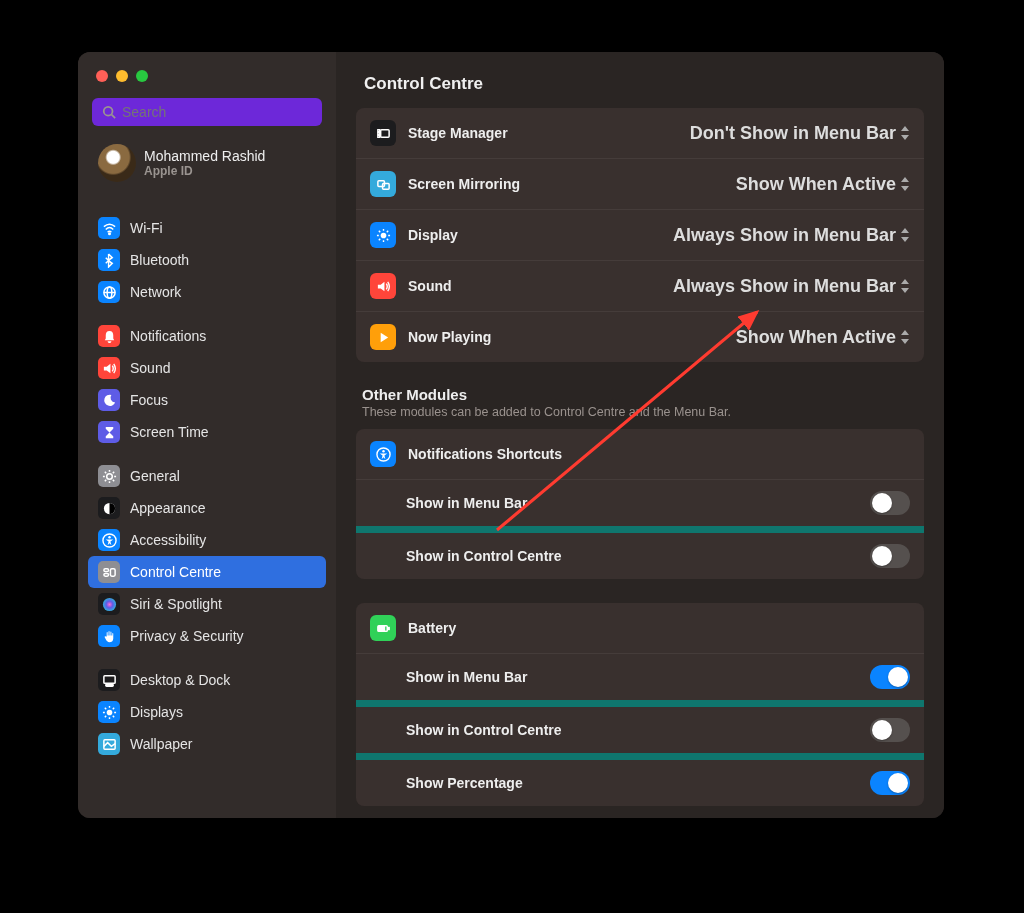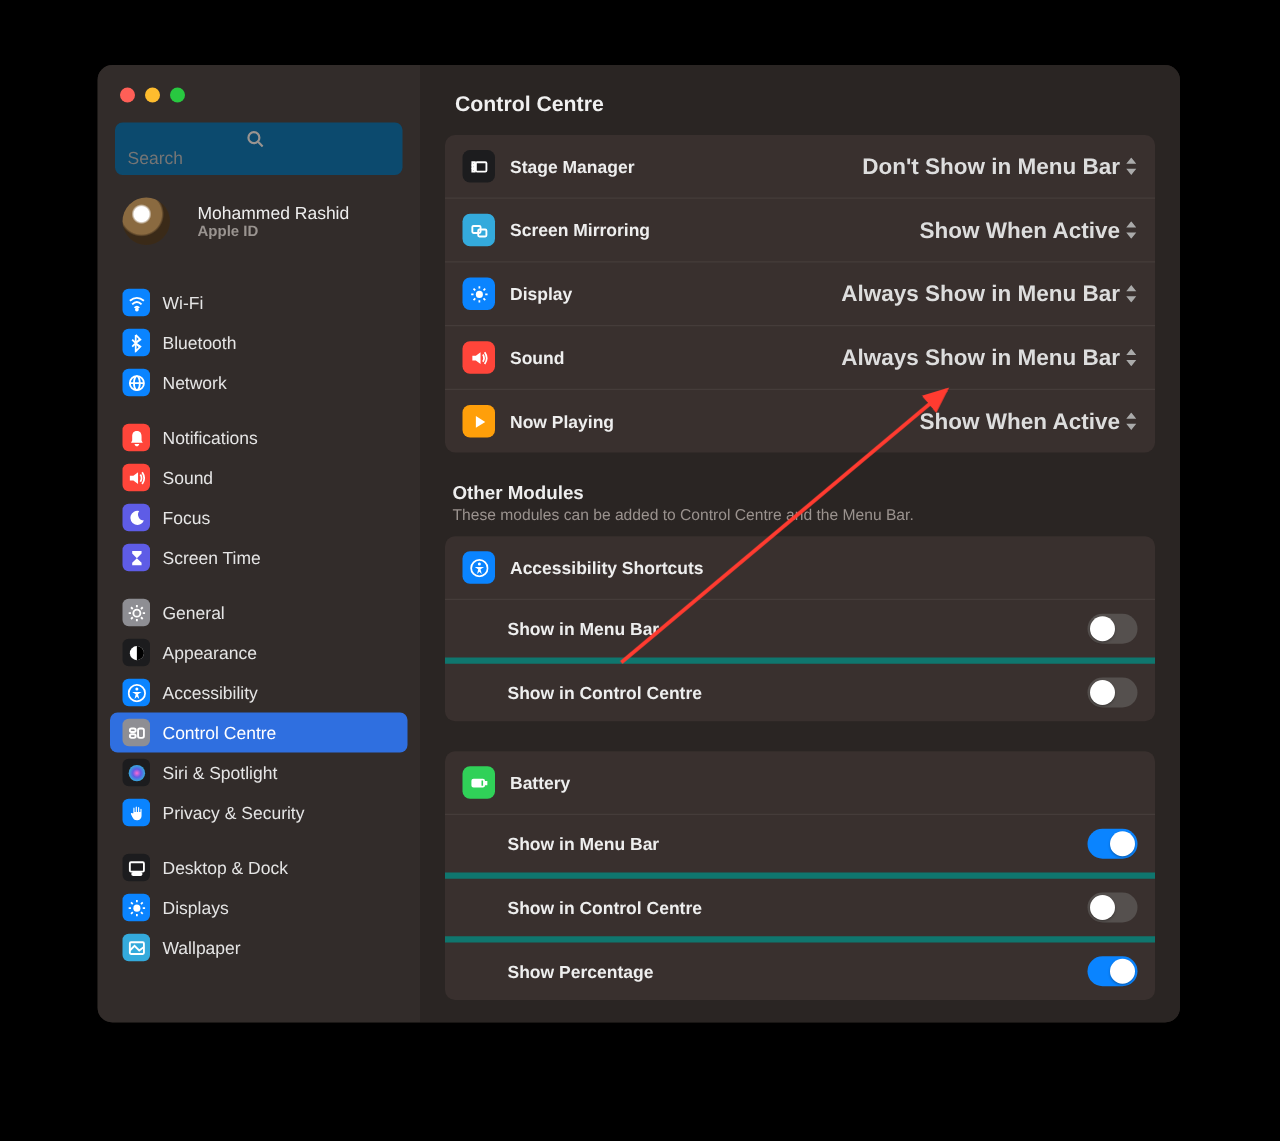--- a/index.html
+++ b/index.html
@@ -37,39 +37,38 @@
   }
   .traffic span {
     width: 12px; height: 12px; border-radius: 50%;
   }
   .tl-close { background: #ff5f57; }
   .tl-min { background: #febc2e; }
   .tl-max { background: #28c840; }
   .search {
     display: flex;
     align-items: center;
-    background: #0c4a6e;
+    background: #6d28d9;
     border-radius: 6px;
     padding: 6px 10px;
     margin: 0 4px 14px;
-    flex-direction: column;
   }
   .search svg { flex-shrink:0; margin-right:6px; }
   .search input {
     background: transparent;
     border: none;
     outline: none;
     color: #aaa;
     font-size: 14px;
     width: 100%;
   }
   .user {
     display: flex;
     align-items: center;
-    gap: 22px;
+    gap: 8px;
     padding: 4px 10px 18px;
   }
   .avatar {
     width: 38px; height: 38px; border-radius: 50%;
     background: radial-gradient(circle at 40% 35%, #fff 0 6px, #8a6a40 8px 16px, #3a2a18 18px);
     flex-shrink:0;
   }
   .user-name { font-size: 14px; color: #eee; }
   .user-sub { font-size: 12px; color: #9a9490; font-weight: bold; }
   .sb-group { margin-top: 12px; }
@@ -147,21 +146,21 @@
   }
   .section-sub {
     font-size: 12.5px;
     color: #9a928e;
     padding: 0 6px 10px;
   }
   .subrow {
     display:flex;
     align-items:center;
     padding: 11px 14px 11px 50px;
-    border-bottom: 5px solid #0f766e;
+    border-bottom: 7px solid #0f766e;
   }
   .subrow:last-child{border-bottom:none;}
   .subrow-label {flex:1;font-size:14px;color:#eee;}
   .toggle {
     width: 40px; height: 24px;
     border-radius: 12px;
     position: relative;
   }
   .toggle.off { background:#55504e; }
   .toggle.on { background:#0a84ff; }
@@ -445,21 +444,21 @@
       <div id="other-sections">
           <div class="card">
             <div class="row">
               <span class="row-icon" style="background:#0a84ff">
                 <svg width="15" height="15" viewBox="0 0 16 16" fill="#fff">
                   <circle cx="8" cy="8" r="7" fill="none" stroke="#fff" stroke-width="1.5"></circle>
                   <circle cx="8" cy="4.5" r="1.3"></circle>
                   <path d="M4 7 L12 7 L9 9 L10 13 L8 11 L6 13 L7 9 Z"></path>
                 </svg>
               </span>
-              <span class="row-label">Accessibility Shortcuts</span>
+              <span class="row-label">Notifications Shortcuts</span>
             </div>
             <div class="subrow">
               <span class="subrow-label">Show in Menu Bar</span>
       <span class="toggle off"></span>
             </div>
             <div class="subrow">
               <span class="subrow-label">Show in Control Centre</span>
       <span class="toggle off"></span>
             </div>
           </div>

